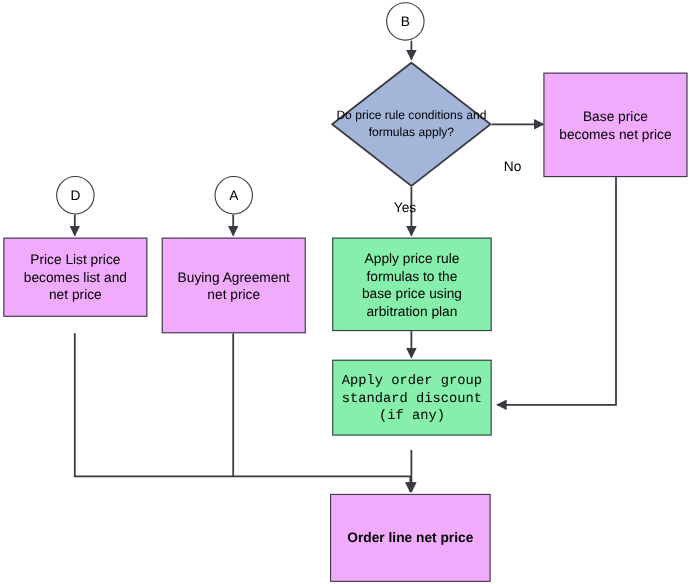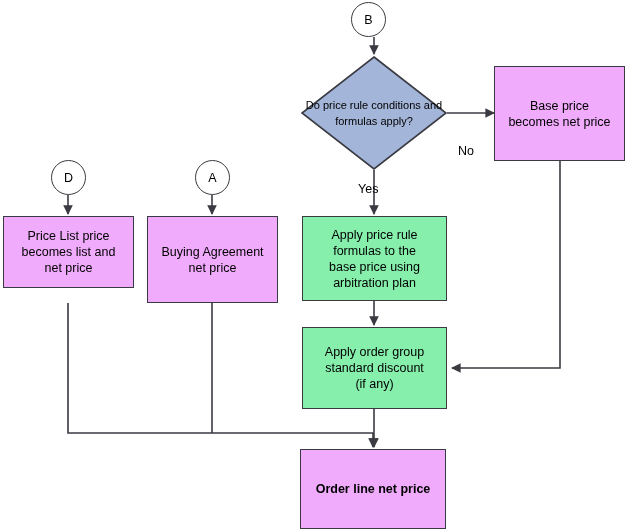--- a/index.html
+++ b/index.html
@@ -178,21 +178,21 @@
 
   <div class="node box blue" style="left:302px; top:216px; width:145px; height:85px;">
     <div>
       <span>Apply price rule</span>
       <span>formulas to the</span>
       <span>base price using</span>
       <span>arbitration plan</span>
     </div>
   </div>
 
-  <div class="node box blue" style="left:302px; top:327px; width:145px; height:82px;">
+  <div class="node box blue" style="left:302px; top:327px; width:145px; height:69px;font-family:Liberation Mono, monospace;">
     <div>
       <span>Apply order group</span>
       <span>standard discount</span>
       <span>(if any)</span>
     </div>
   </div>
 
   <div class="node box orange" style="left:300px; top:449px; width:146px; height:80px;font-weight:bold;">
     <div>
       <span>Order line net price</span>

